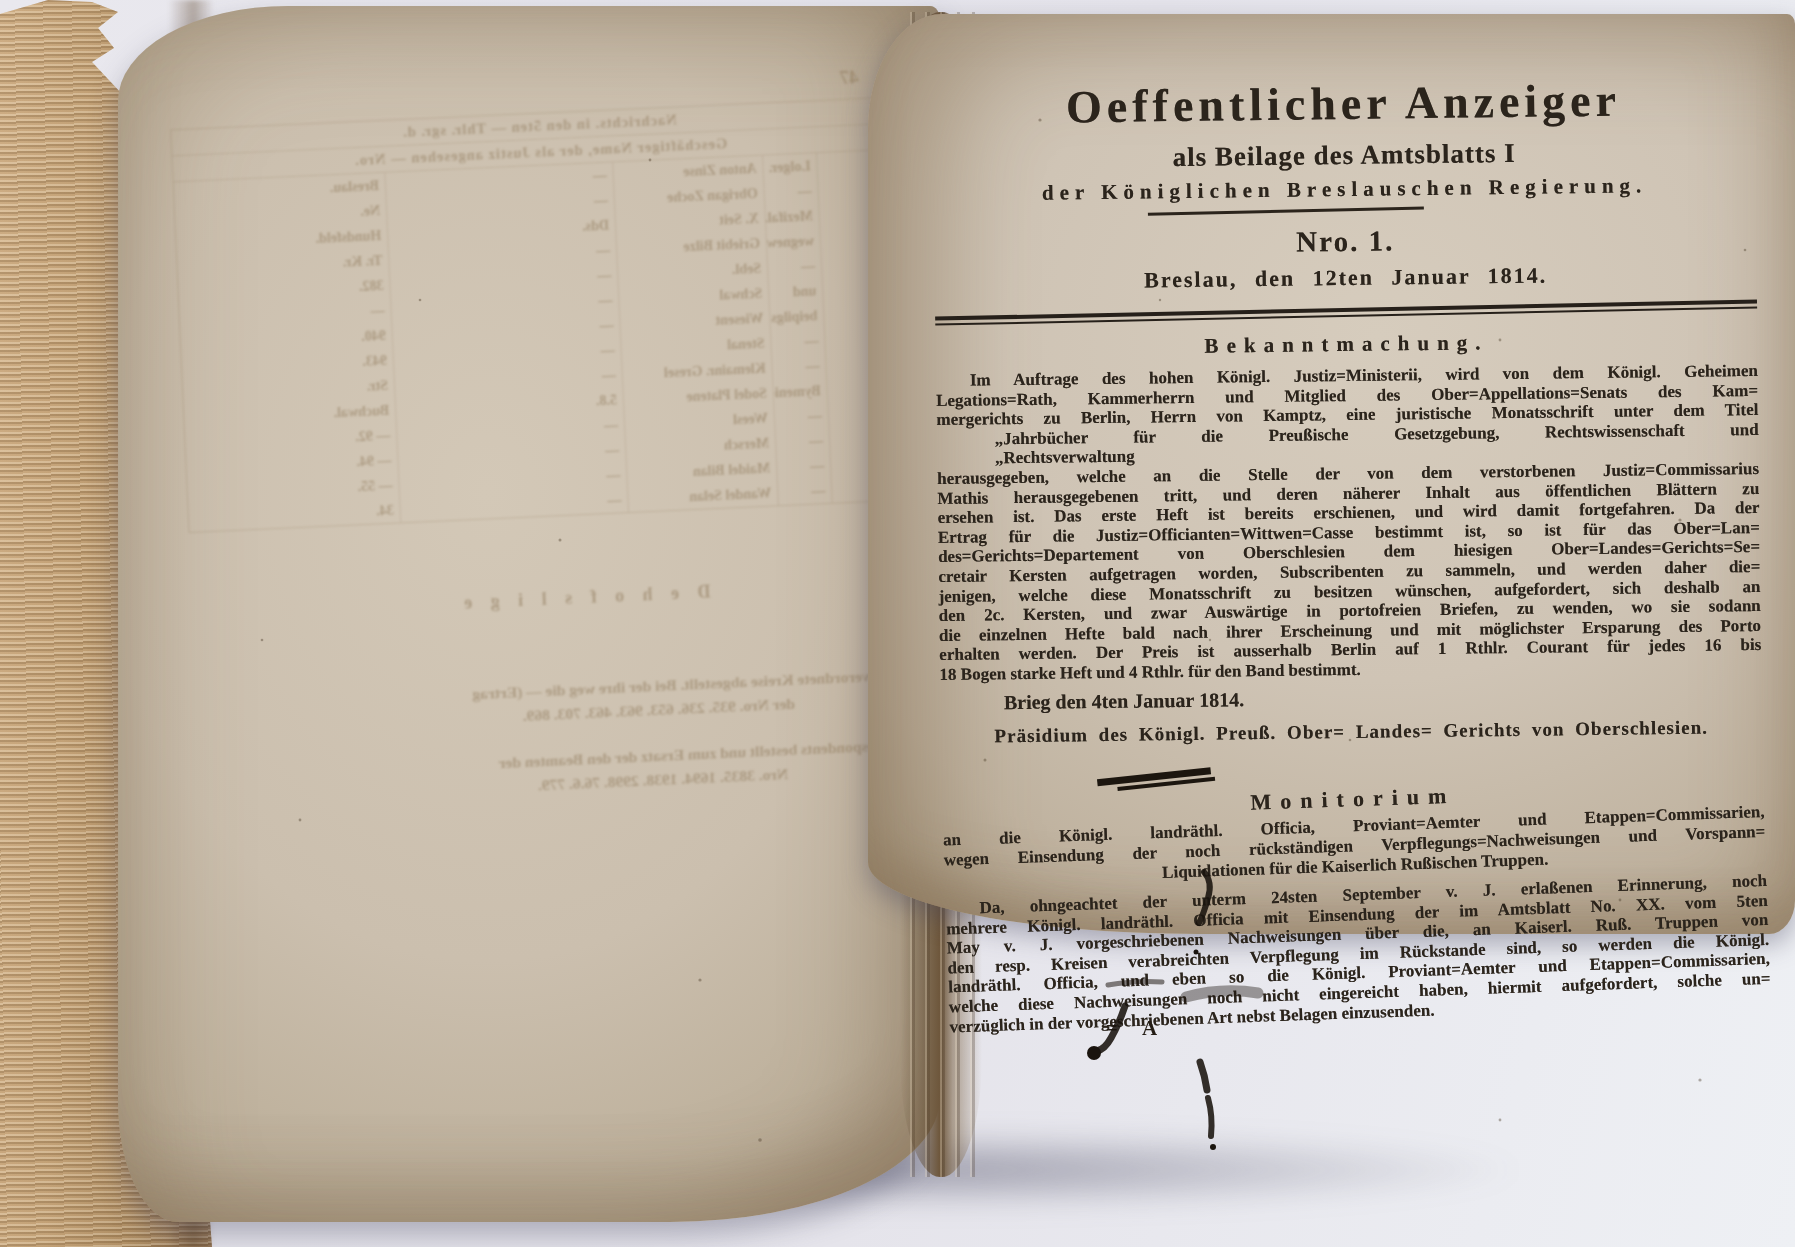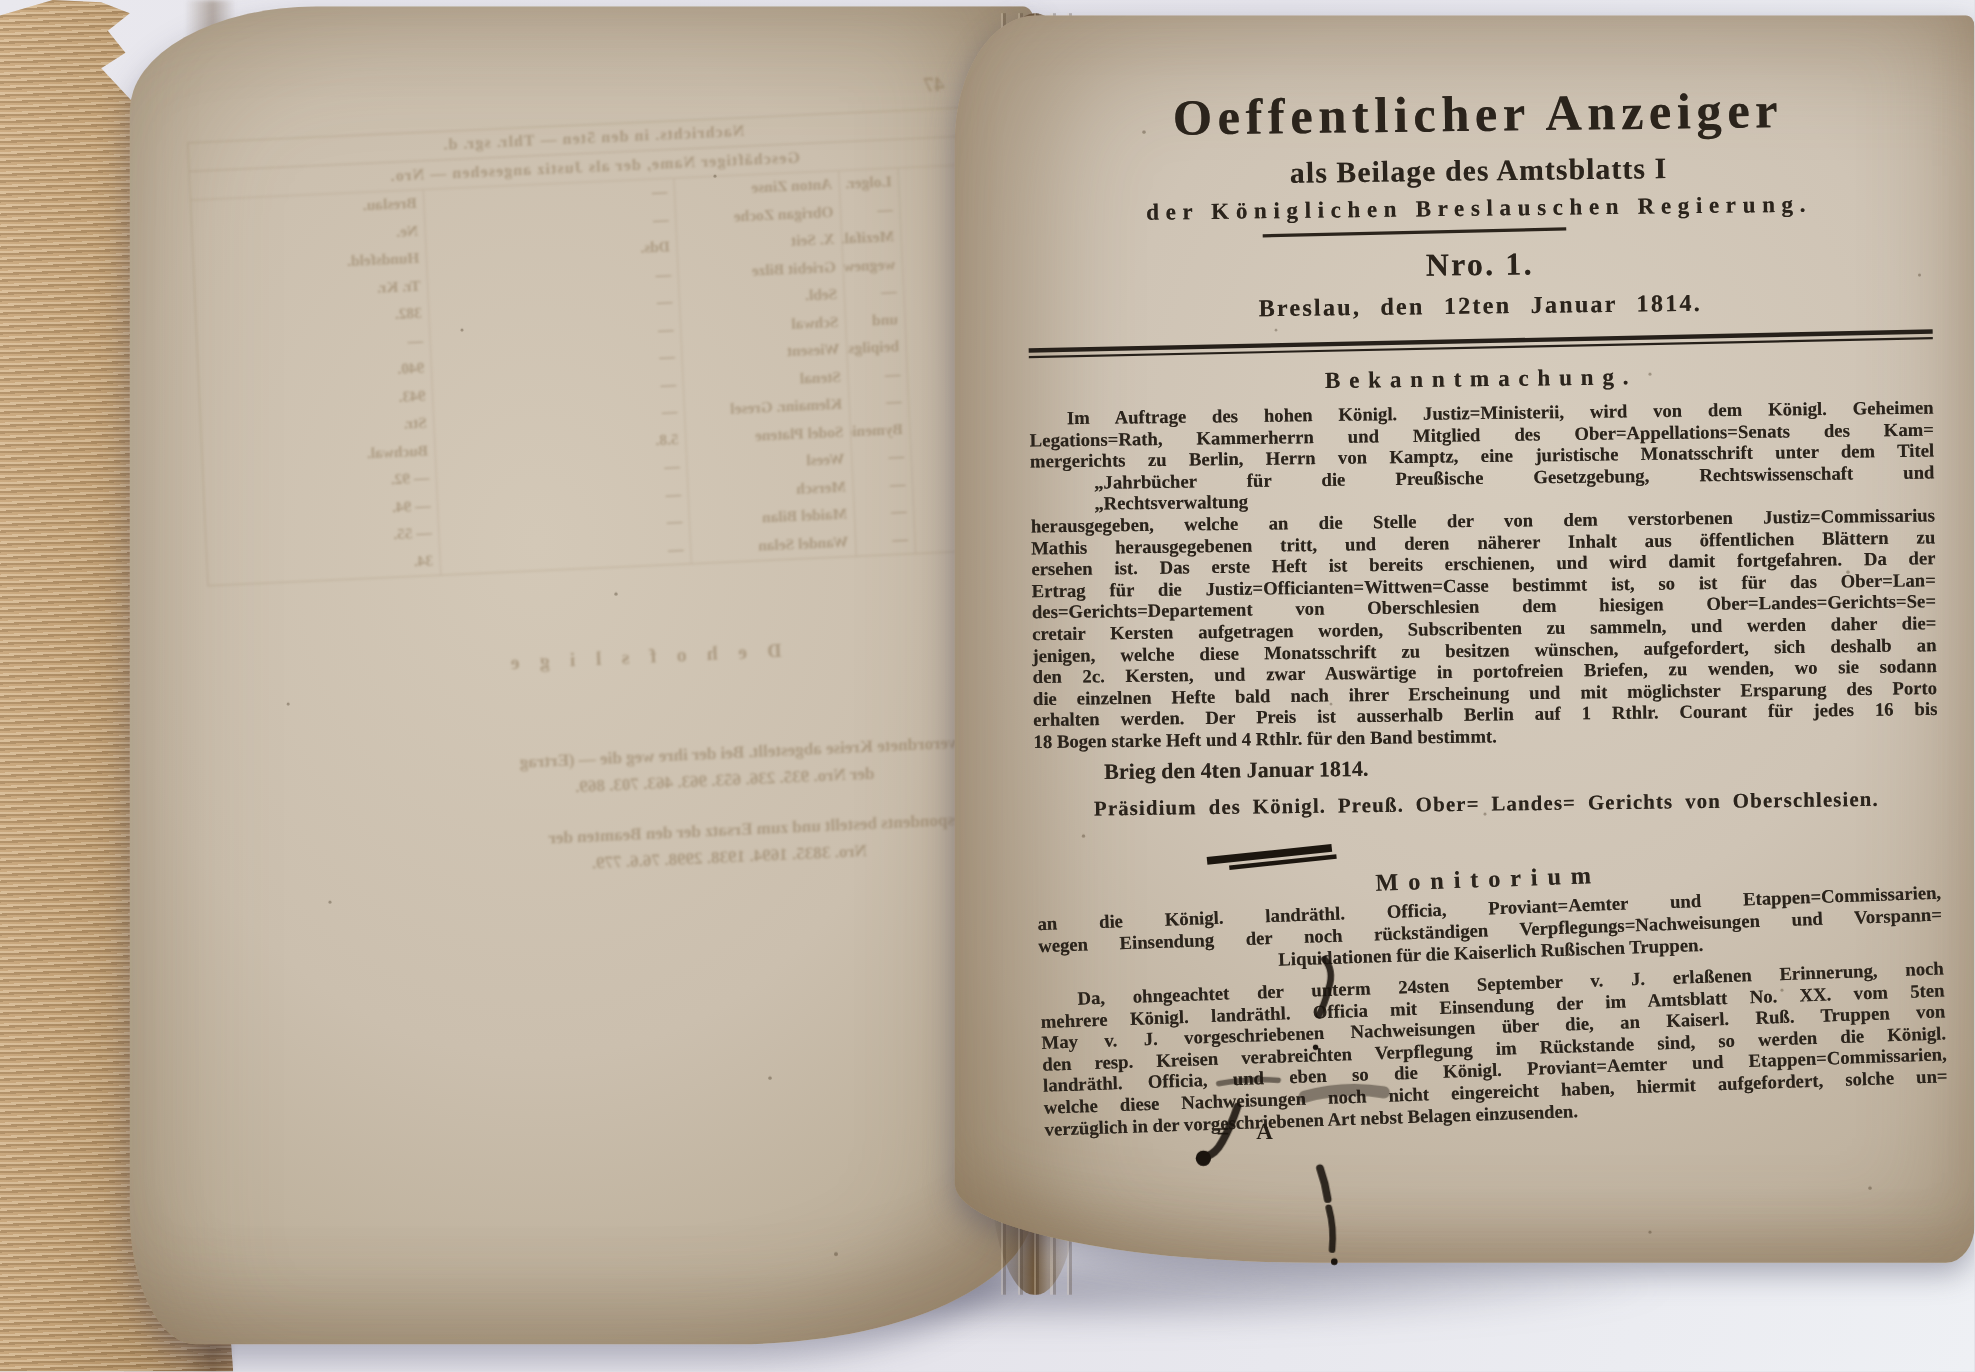--- a/index.html
+++ b/index.html
@@ -39,21 +39,21 @@
   .lp-bottom .bl:nth-child(2){margin:0 0 6px 12px;}
   .lp-bottom .bl:nth-child(3){margin:0 0 28px 140px;}
   .lp-bottom .bl:nth-child(4){margin:0 0 6px 0;}
   .lp-bottom .bl:nth-child(5){margin:0 0 0 150px;}
   
   .gutter{position:absolute;left:900px;top:12px;width:82px;height:1165px;border-radius:40px/120px;
     background:linear-gradient(90deg,rgba(95,75,50,0) 0%,rgba(95,75,50,.5) 30%,#6e573c 48%,rgba(130,105,72,.55) 64%,rgba(150,124,88,0) 100%);}
   .gutter::before{content:"";position:absolute;inset:0;opacity:.8;
     background:repeating-linear-gradient(90deg,transparent 0 10px,rgba(236,221,196,.35) 10px 12px,rgba(70,52,32,.35) 12px 15px);}
   
-  .right-page{position:absolute;left:868px;top:14px;width:927px;height:1134px;
+  .right-page{position:absolute;left:868px;top:14px;width:927px;height:920px;
     background:radial-gradient(ellipse 80% 75% at 55% 35%,#d6ccbd 0%,#cfc4b5 50%,#c0b3a0 85%,#b4a690 100%);
     border-radius:74px 8px 0 0 / 115px 10px 0 0;
     border-bottom-left-radius:330px 72px;border-bottom-right-radius:26px 34px;
     box-shadow:inset 75px 32px 95px rgba(112,88,58,.33),inset -32px -22px 75px rgba(120,95,65,.24),
                inset 0 -26px 40px rgba(118,94,64,.20),0 10px 26px rgba(70,70,95,.4);}
   .rp-inner{position:absolute;left:64px;top:40px;width:822px;color:#2b241c;font-weight:bold;
     transform:rotate(-0.7deg);transform-origin:top right;
     text-shadow:0 0 .5px rgba(43,36,28,.55);}
   .mast-title{font-size:46px;text-align:center;letter-spacing:5px;margin-top:18px;white-space:nowrap;}
   .mast-sub1{font-size:27px;text-align:center;margin-top:10px;letter-spacing:1px;}

